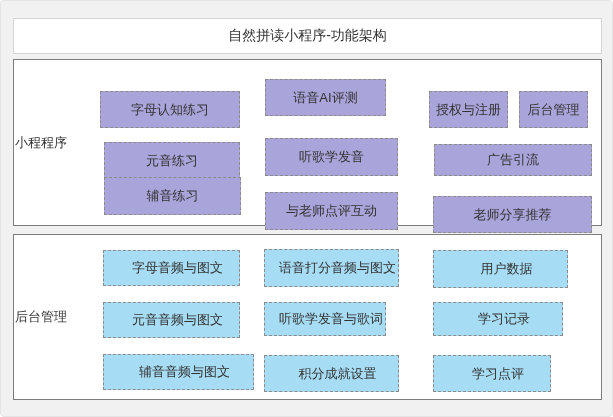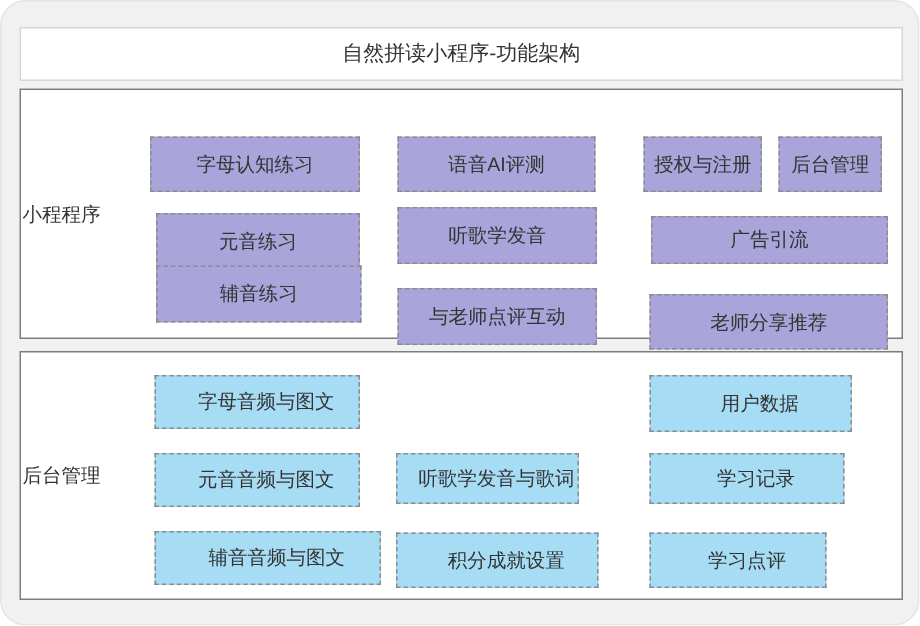--- a/index.html
+++ b/index.html
@@ -3,21 +3,21 @@
 <meta charset="utf-8">
 <style>
   html, body { margin: 0; padding: 0; background: #ffffff; }
   .canvas {
     position: relative;
     width: 613px;
     height: 417px;
     box-sizing: border-box;
     background: #f1f1f2;
     border: 1px solid #e4e4e4;
-    border-radius: 17px;
+    border-radius: 4px;
     overflow: hidden;
     font-family: "Liberation Sans", "DejaVu Sans", sans-serif;
     color: #333333;
   }
   .panel {
     position: absolute;
     box-sizing: border-box;
     background: #ffffff;
   }
   .title-box {
@@ -56,31 +56,32 @@
     <span>自然拼读小程序-功能架构</span>
   </div>
 
   <div class="panel section s1"></div>
   <div class="panel section s2"></div>
 
   <div class="section-label" style="top:142px">小程程序</div>
   <div class="section-label" style="top:316px">后台管理</div>
 
   <div class="node purple" style="left:99px;top:66px;width:140px;height:37px">字母认知练习</div>
-  <div class="node purple" style="left:264px;top:66px;width:132px;height:37px">语音AI评测</div>
+  <div class="node purple" style="left:264px;top:54px;width:121px;height:37px">语音AI评测</div>
   <div class="node purple" style="left:428px;top:66px;width:79px;height:37px">授权与注册</div>
   <div class="node purple" style="left:518px;top:66px;width:69px;height:37px">后台管理</div>
   <div class="node purple" style="left:103px;top:117px;width:136px;height:38px">元音练习</div>
   <div class="node purple" style="left:264px;top:113px;width:133px;height:38px">听歌学发音</div>
   <div class="node purple" style="left:433px;top:119px;width:158px;height:32px">广告引流</div>
   <div class="node purple" style="left:103px;top:152px;width:137px;height:38px">辅音练习</div>
   <div class="node purple" style="left:264px;top:167px;width:133px;height:38px">与老师点评互动</div>
   <div class="node purple" style="left:432px;top:171px;width:159px;height:37px">老师分享推荐</div>
 
   <div class="node blue" style="left:102px;top:249px;width:137px;height:36px">字母音频与图文</div>
+  <div class="node blue" style="left:263px;top:248px;width:135px;height:38px">语音打分音频与图文</div>
   <div class="node blue" style="left:432px;top:249px;width:135px;height:38px">用户数据</div>
   <div class="node blue" style="left:102px;top:301px;width:137px;height:36px">元音音频与图文</div>
   <div class="node blue" style="left:263px;top:301px;width:122px;height:34px">听歌学发音与歌词</div>
   <div class="node blue" style="left:432px;top:301px;width:130px;height:34px">学习记录</div>
   <div class="node blue" style="left:102px;top:353px;width:151px;height:36px">辅音音频与图文</div>
   <div class="node blue" style="left:263px;top:354px;width:135px;height:37px">积分成就设置</div>
   <div class="node blue" style="left:432px;top:354px;width:118px;height:37px">学习点评</div>
 
 </div>
 

